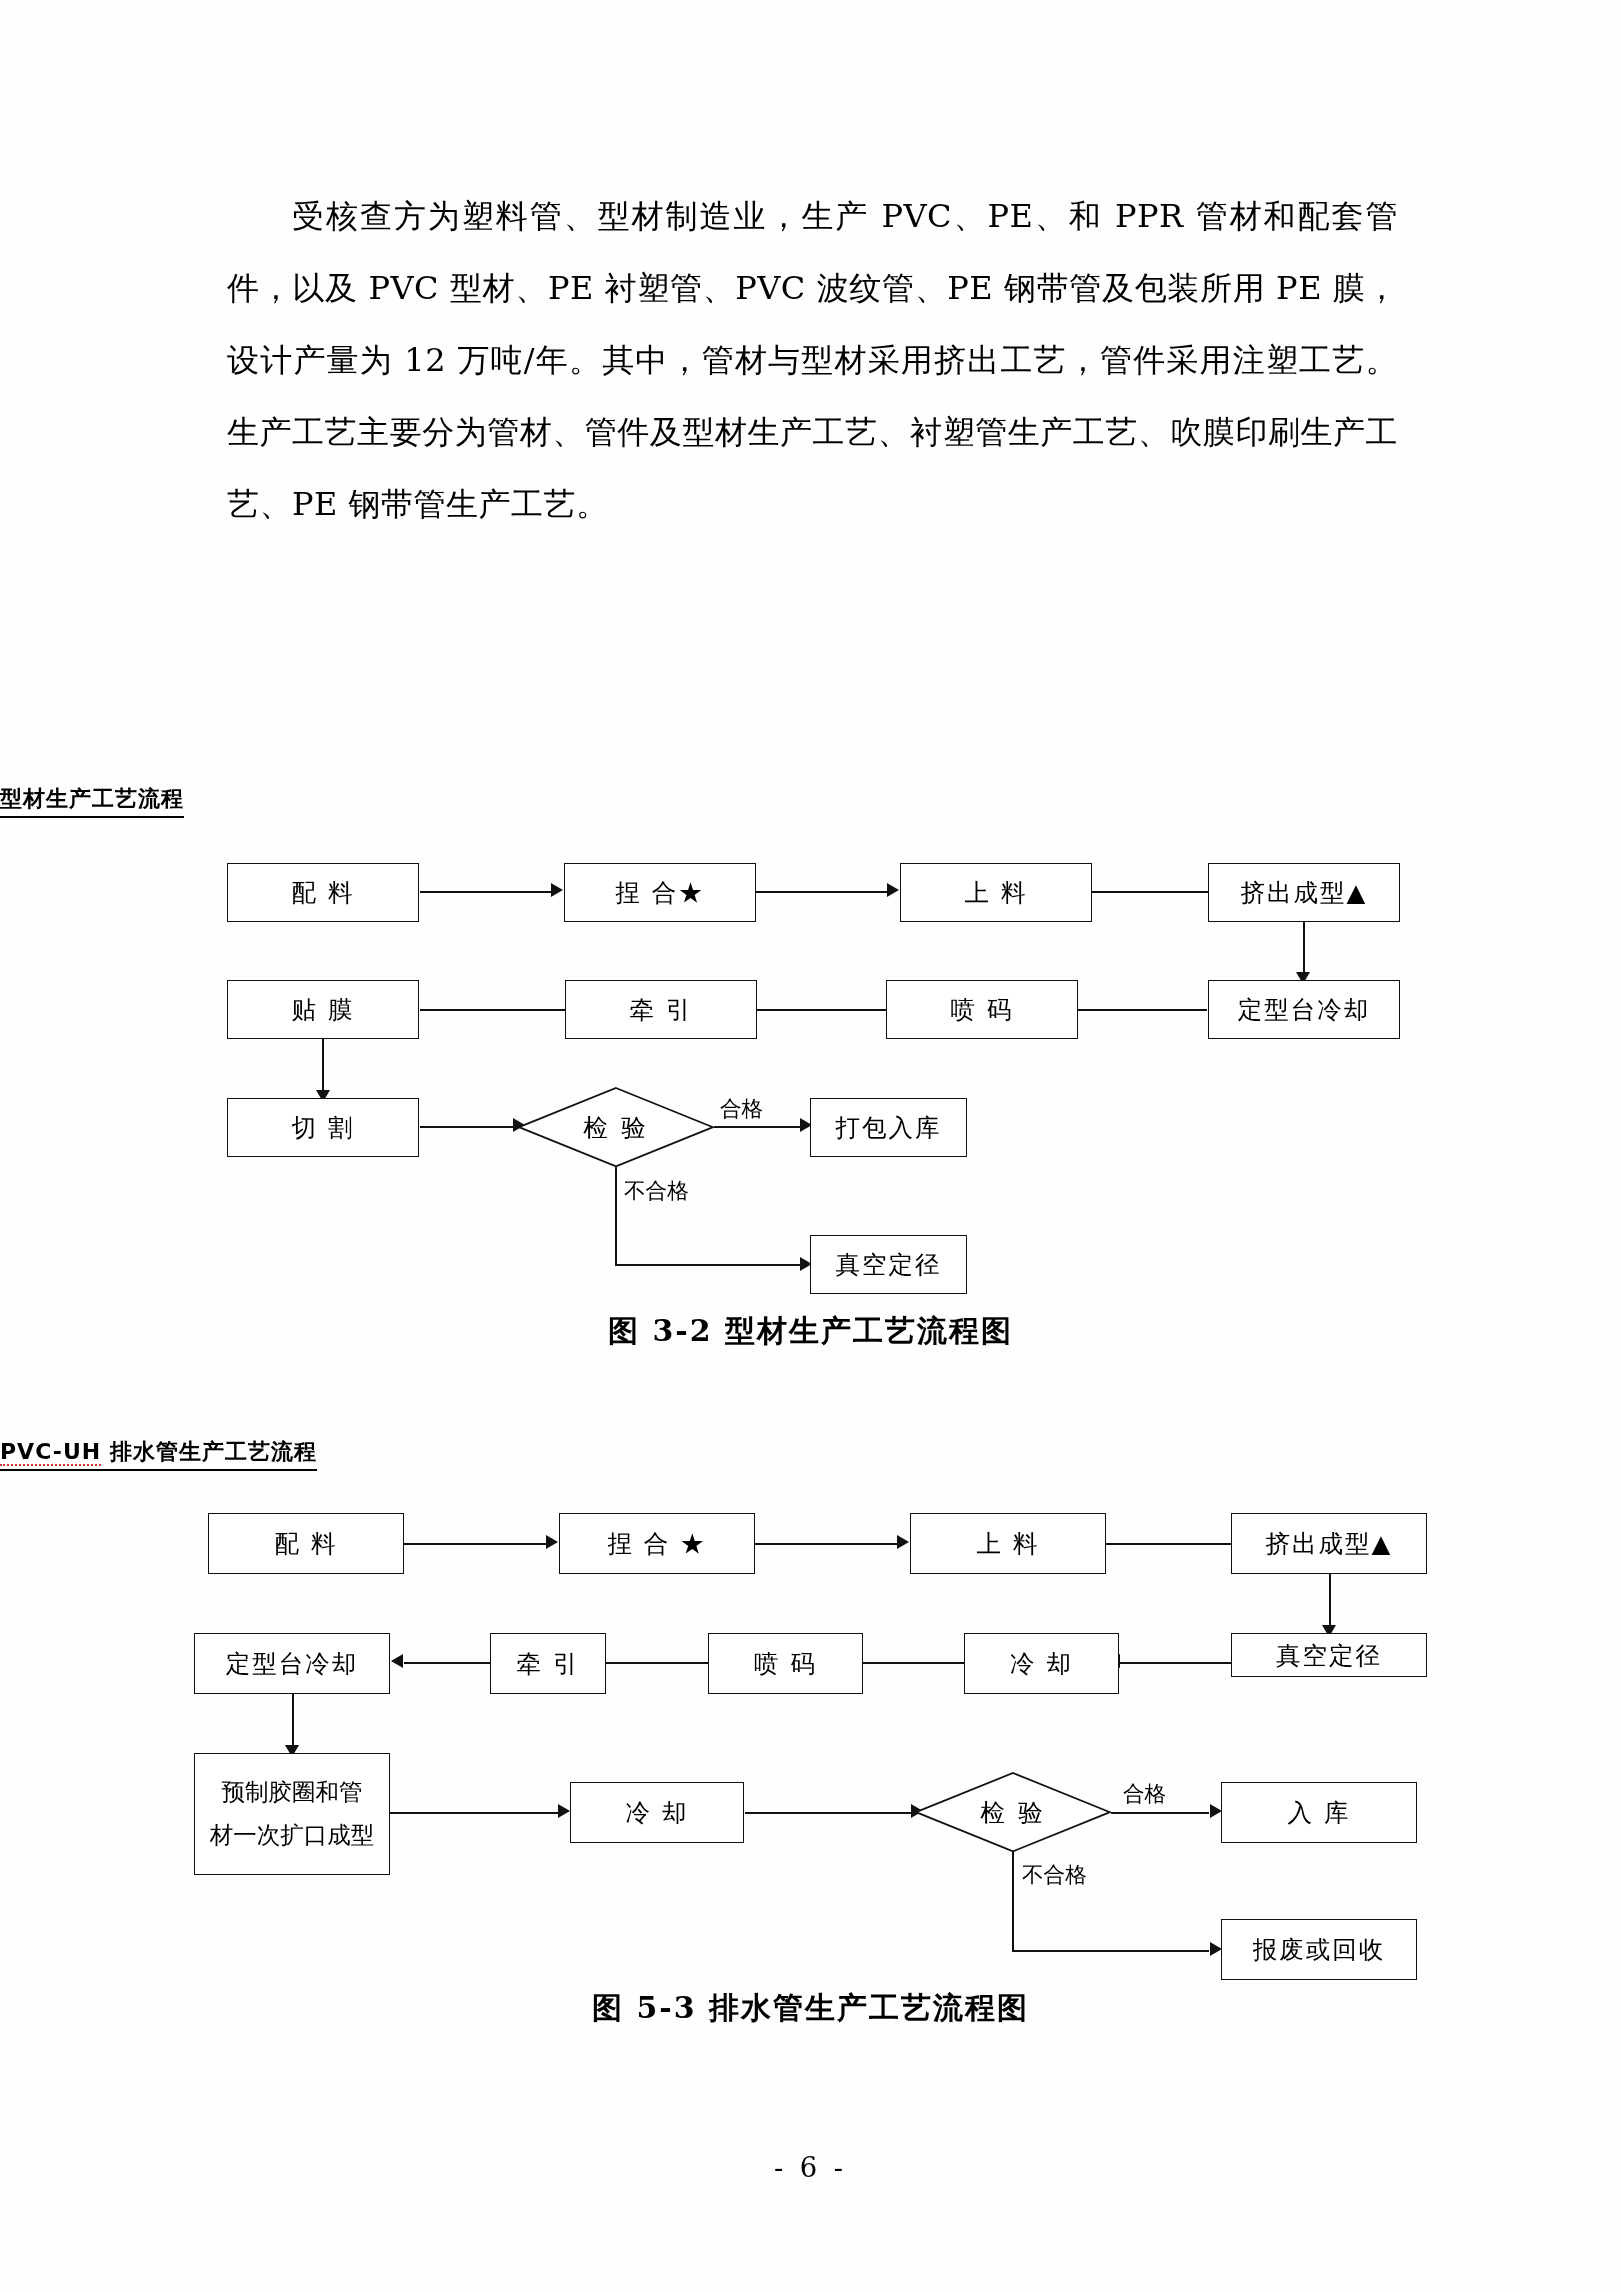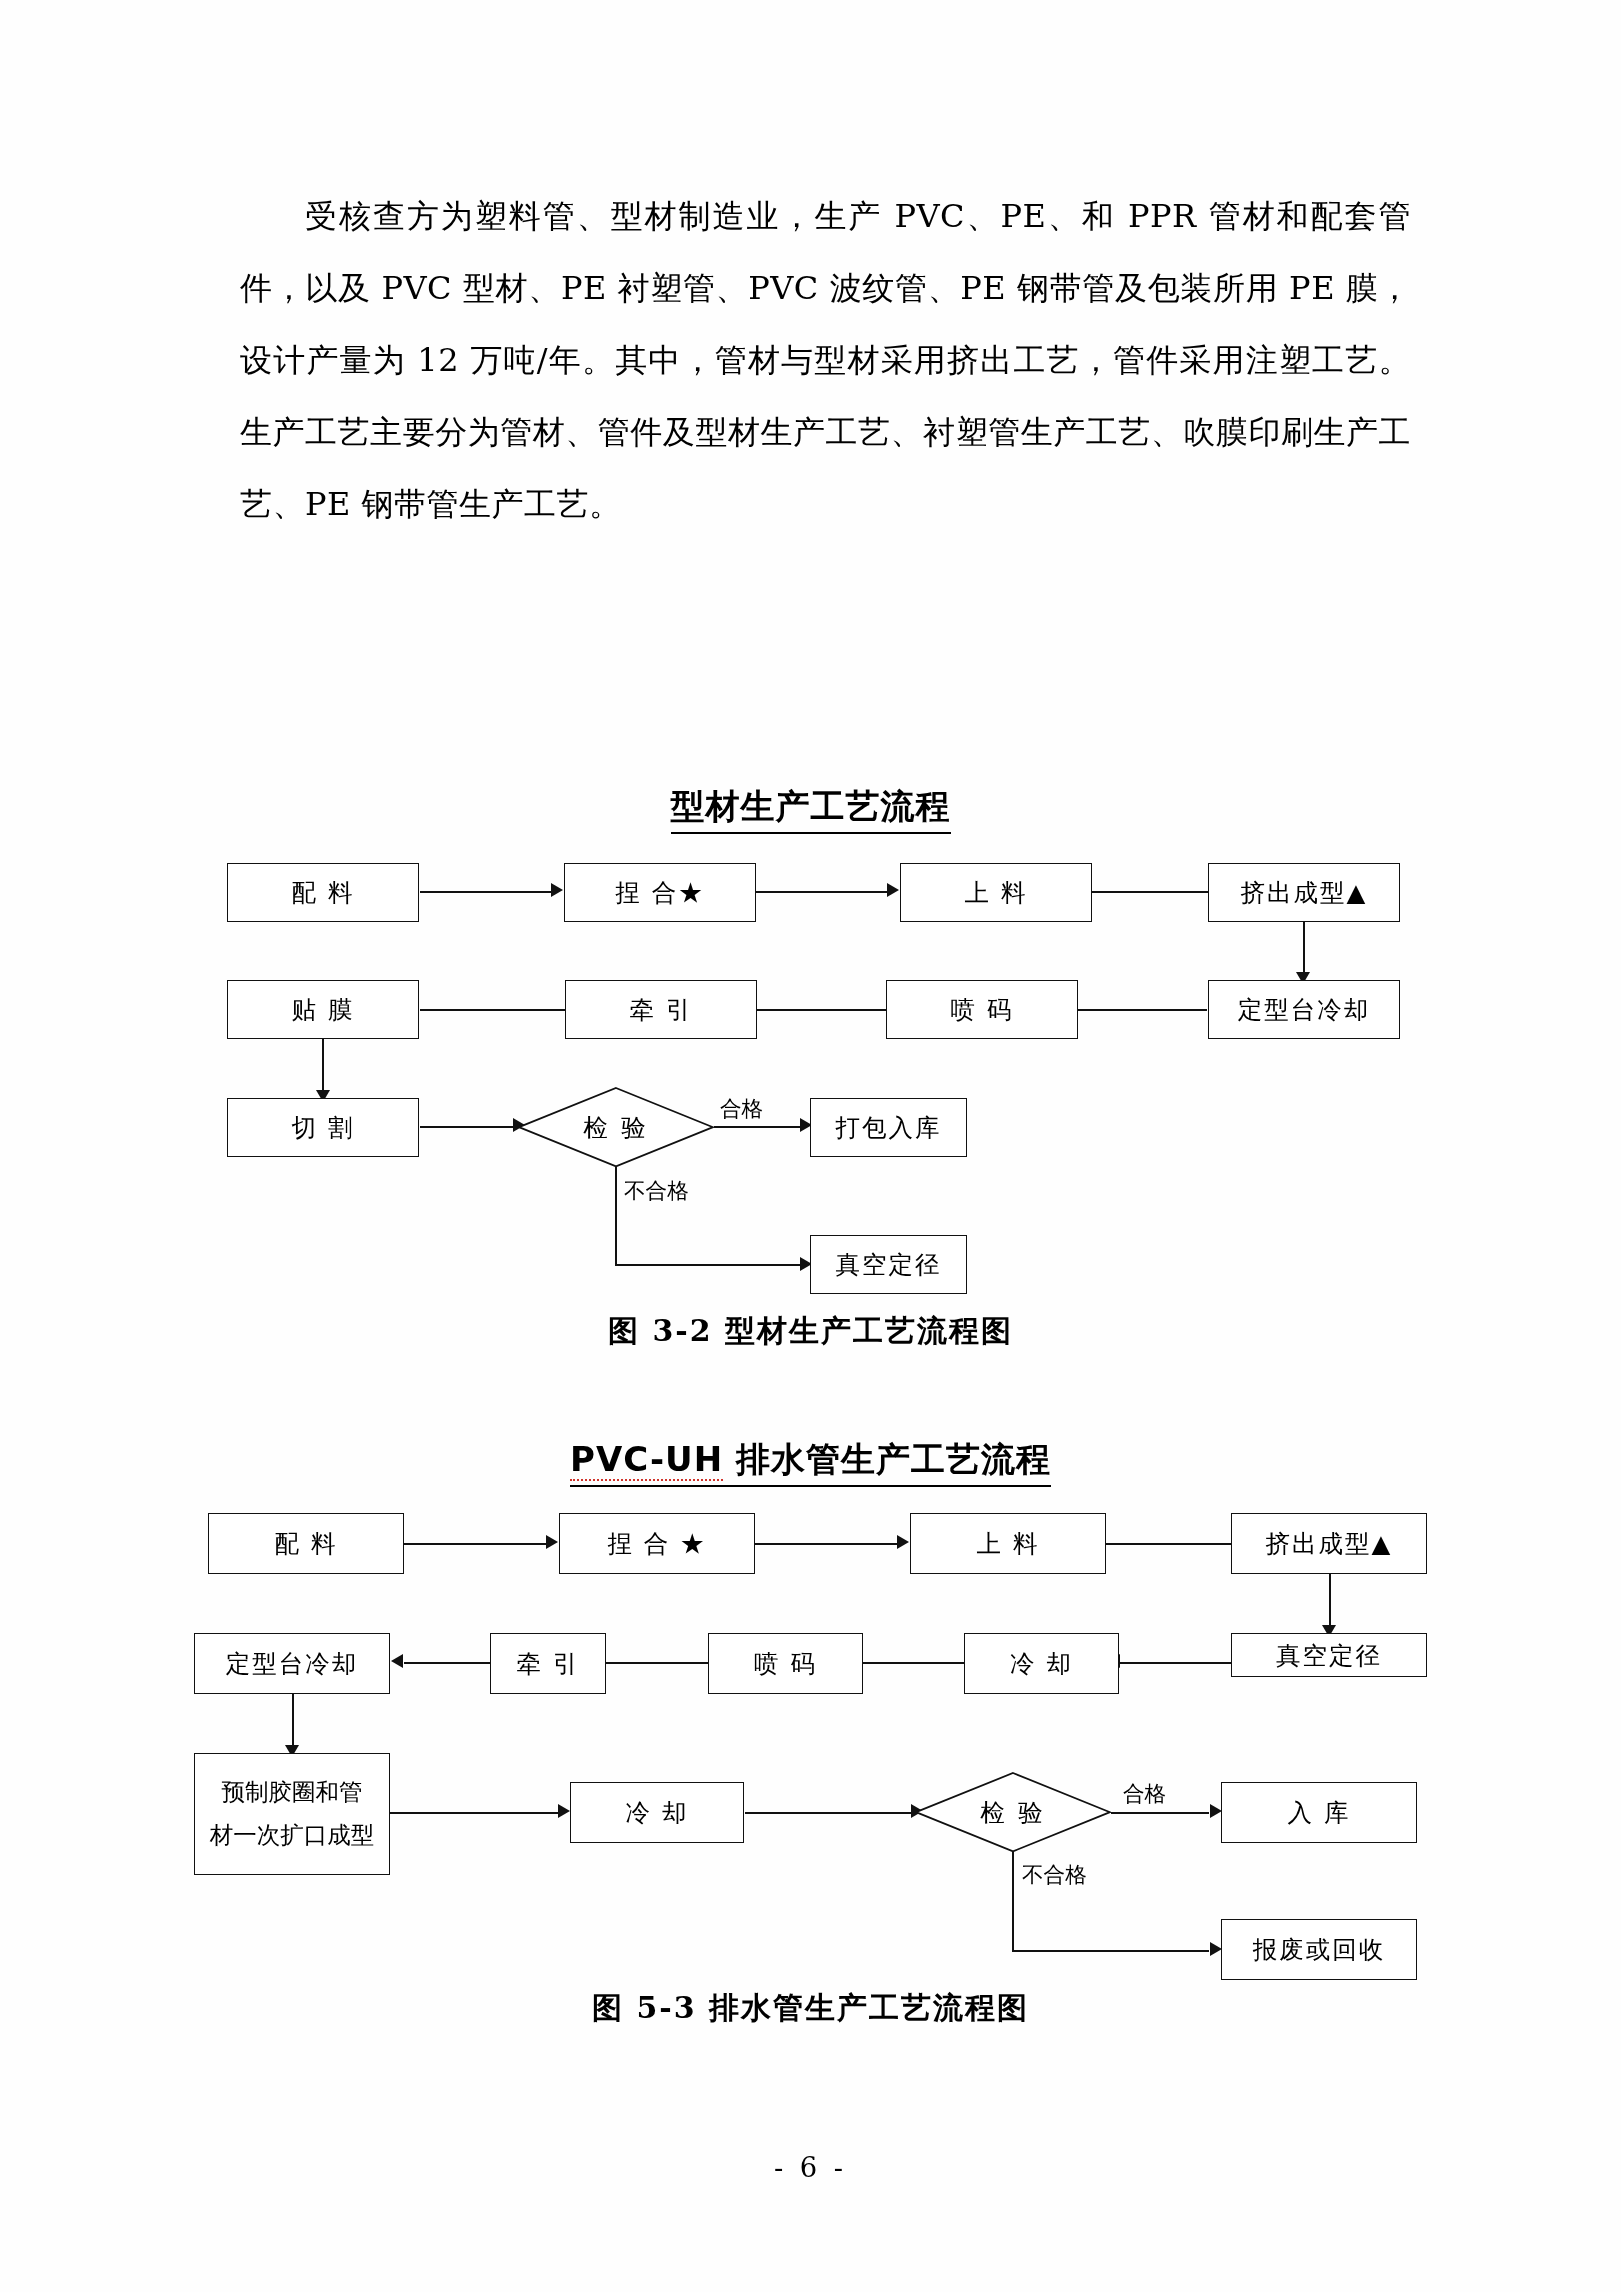--- a/index.html
+++ b/index.html
@@ -26,34 +26,33 @@
   .para {
     position: absolute;
     left: 227px;
     width: 1171px;
     font-size: 32px;
     line-height: 72px;
     text-align: justify;
     text-justify: inter-ideograph;
     letter-spacing: 0.5px;
   }
-  #para-intro { top: 180px; text-indent: 65px; margin-left: 13px; }
+  #para-intro { top: 180px; text-indent: 65px; }
   #para-lead  { top: 627px; text-indent: 65px; }
 
   
   .flow {
     position: absolute;
     left: 0;
     width: 1621px;
   }
   .flow-title {
     position: absolute;
     width: 100%;
-    text-align: center;
-    font-size: 34px;
+    font-size: 22px;
     font-weight: bold;
     letter-spacing: 1px;
   }
   .flow-title span.tt {
     border-bottom: 2px solid #000;
     padding-bottom: 2px;
     display: inline-block;
   }
   .flow-title span.sp {
     border-bottom: 2px dotted #d0342c;

